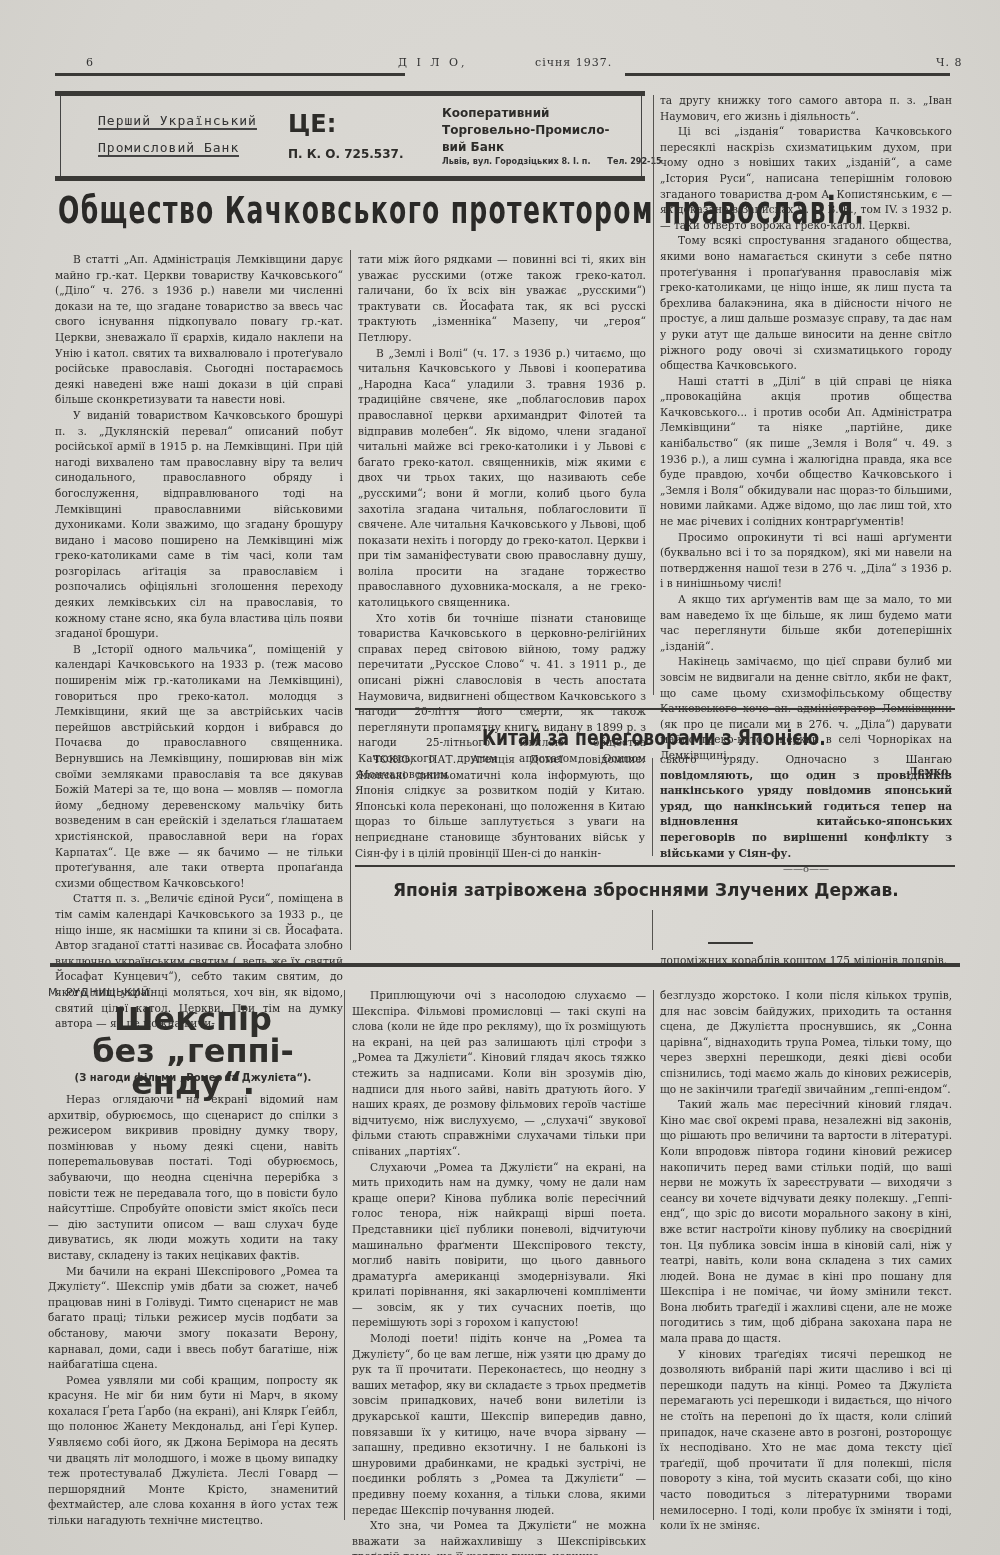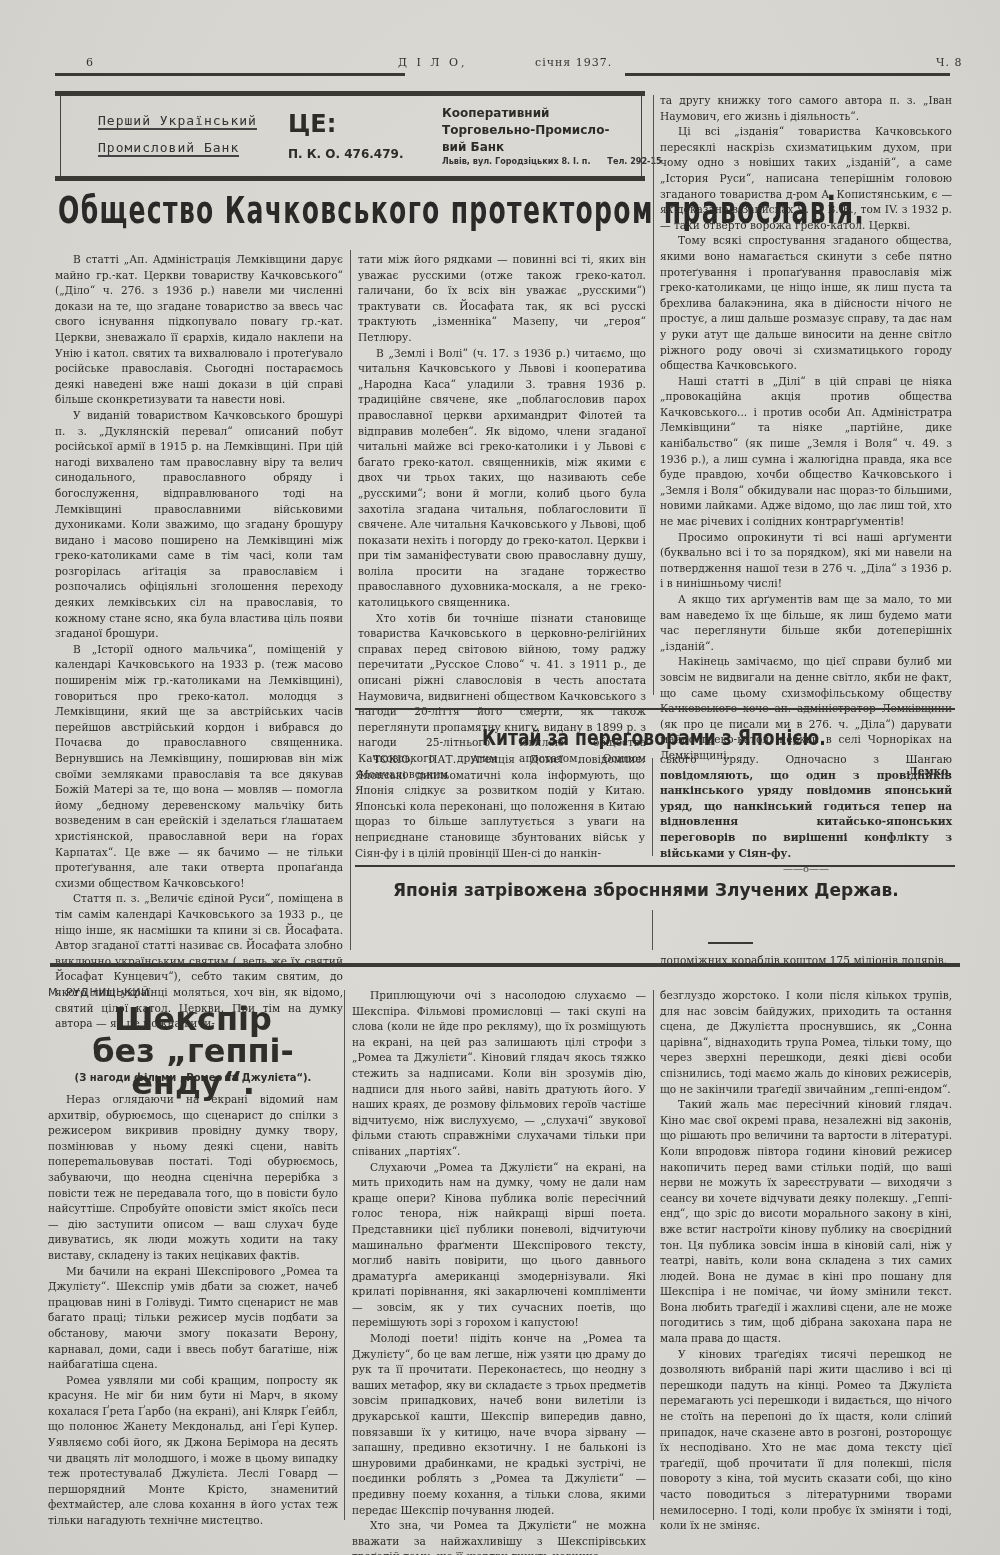--- a/index.html
+++ b/index.html
@@ -55,21 +55,21 @@
   <div class="abs folio" style="left:908px;margin-left:28px;">Ч. 8</div>
   <div class="abs rule" style="left:55px; top:73px; width:350px;"></div>
   <div class="abs rule" style="left:625px; top:73px; width:325px;"></div>
 
   <div class="abs ad-bar" style="left:55px; top:91px; width:590px;"></div>
   <div class="abs ad-box"></div>
   <div class="abs ad-bar" style="left:55px; top:176px; width:590px;"></div>
   <div class="abs ad-left" style="top:113px;"><span class="ad-left-u">Перший Український</span></div>
   <div class="abs ad-left" style="top:140px;"><span class="ad-left-u">Промисловий Банк</span></div>
   <div class="abs ad-ce">ЦЕ:</div>
-  <div class="abs ad-pko">П. К. О. 476.479.</div>
+  <div class="abs ad-pko">П. К. О. 725.537.</div>
   <div class="abs ad-bank">
     <div>Кооперативний</div>
     <div>Торговельно-Промисло-</div>
     <div>вий Банк</div>
   </div>
   <div class="abs ad-addr">
     <span>Львів, вул. Городзіцьких 8. І. п.</span>
     <span style="margin-left:14px;">Тел. 292-15</span>
   </div>
 

